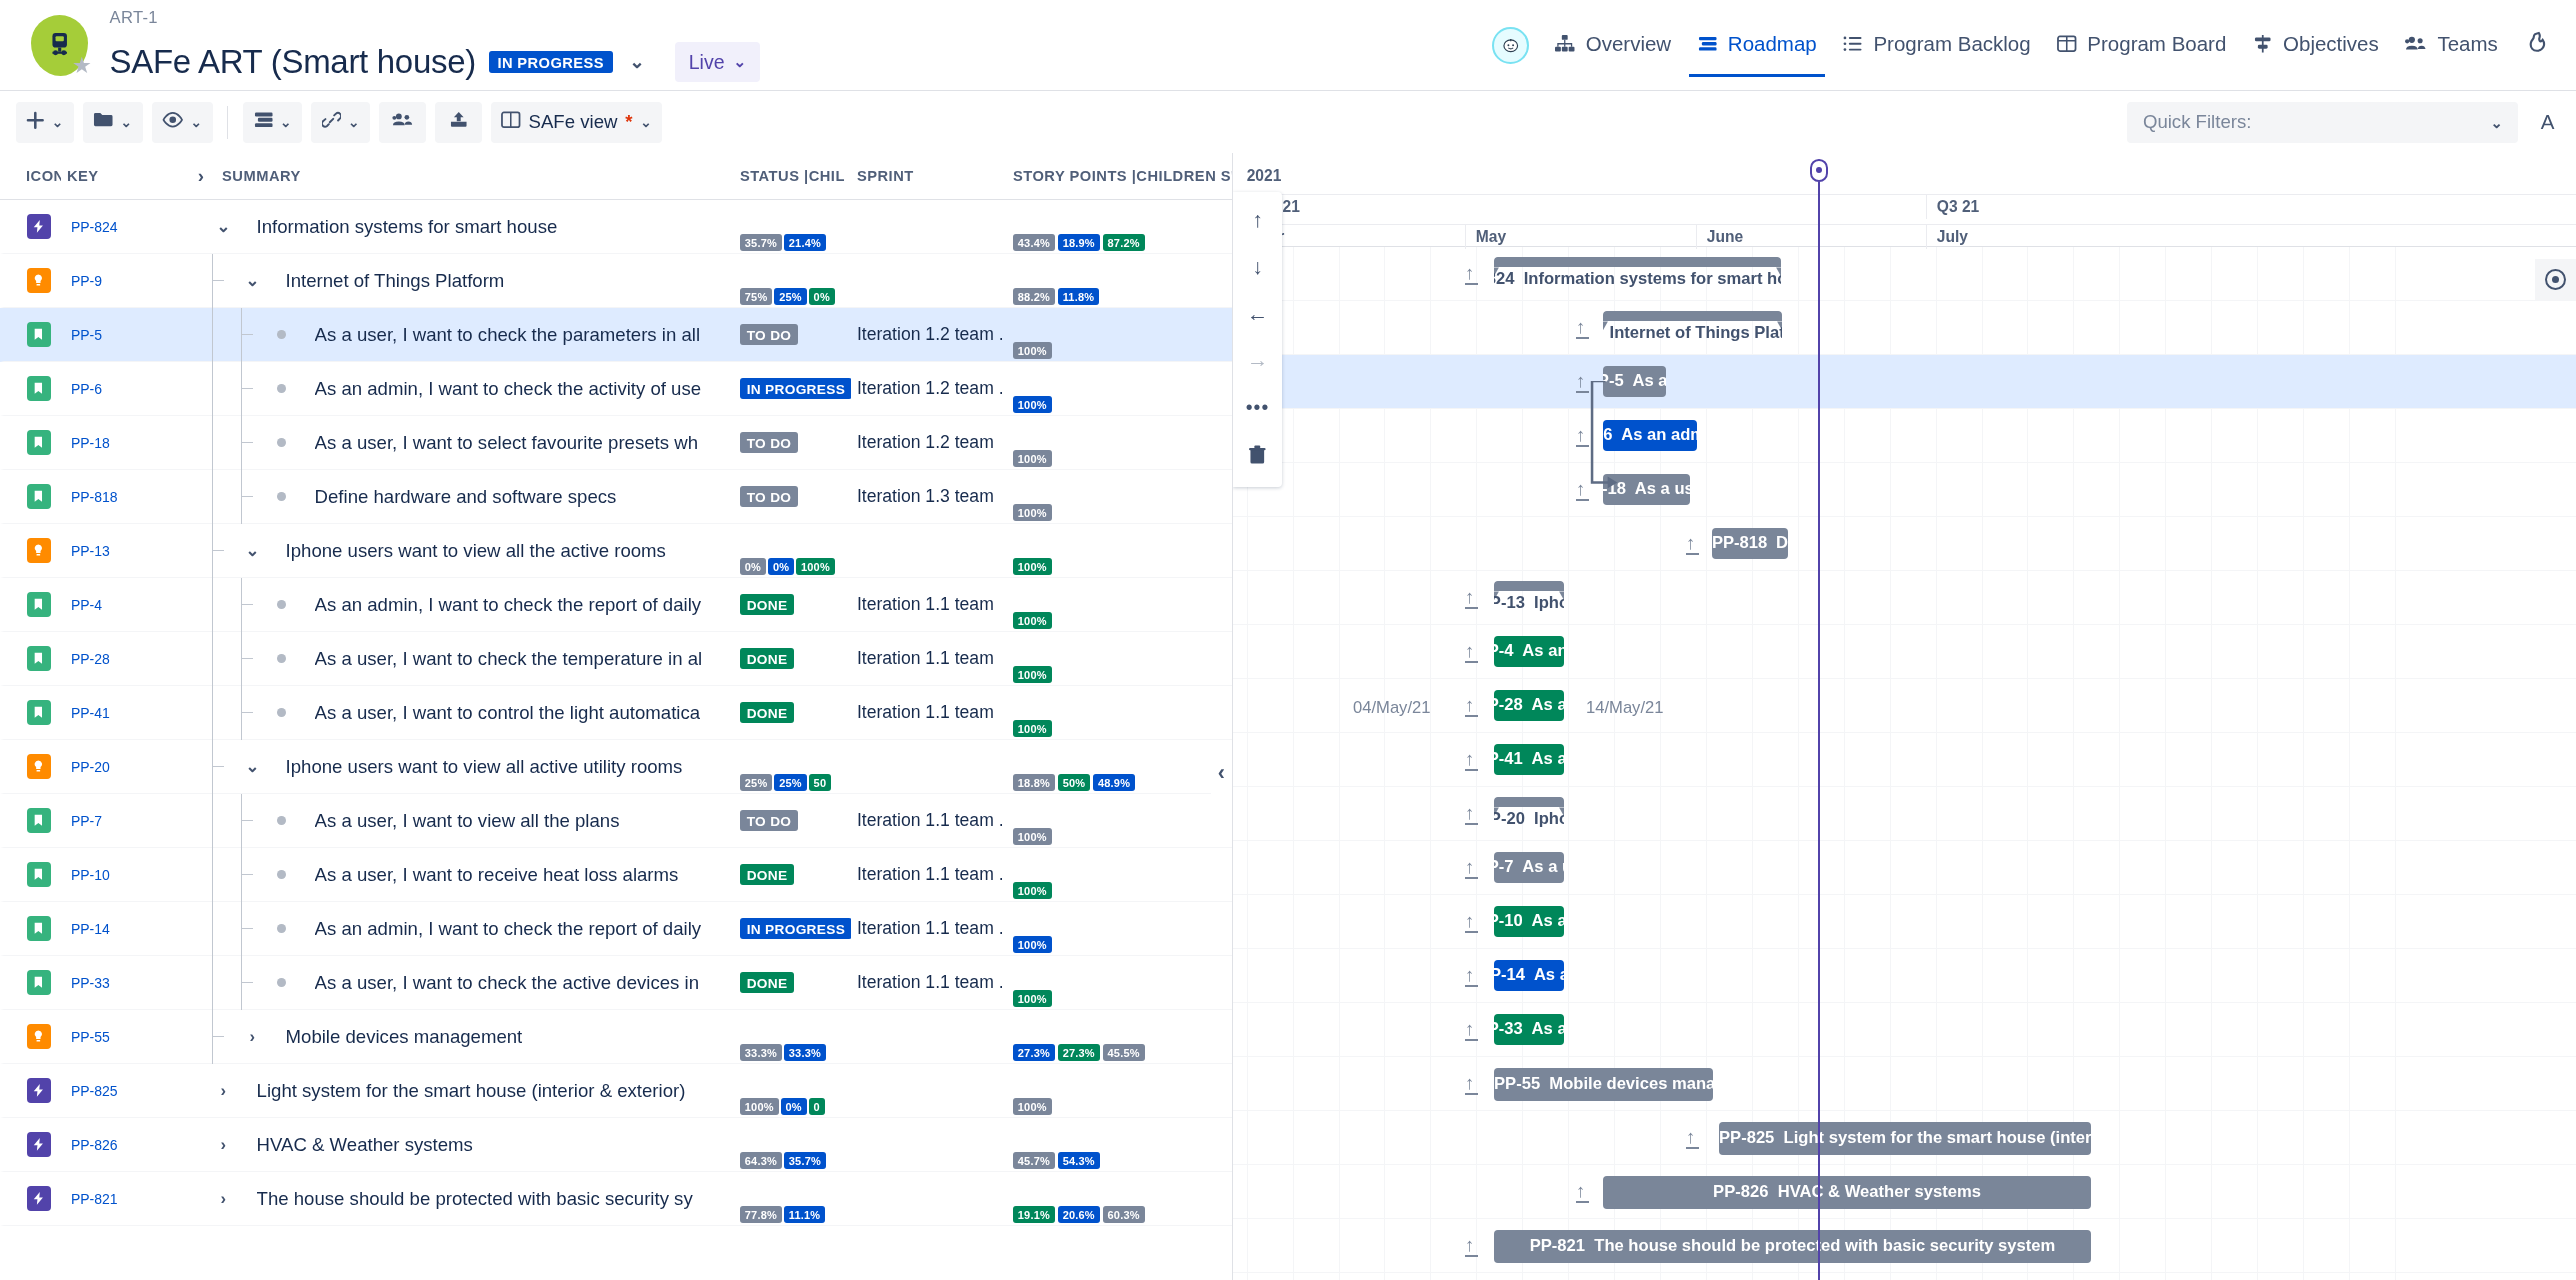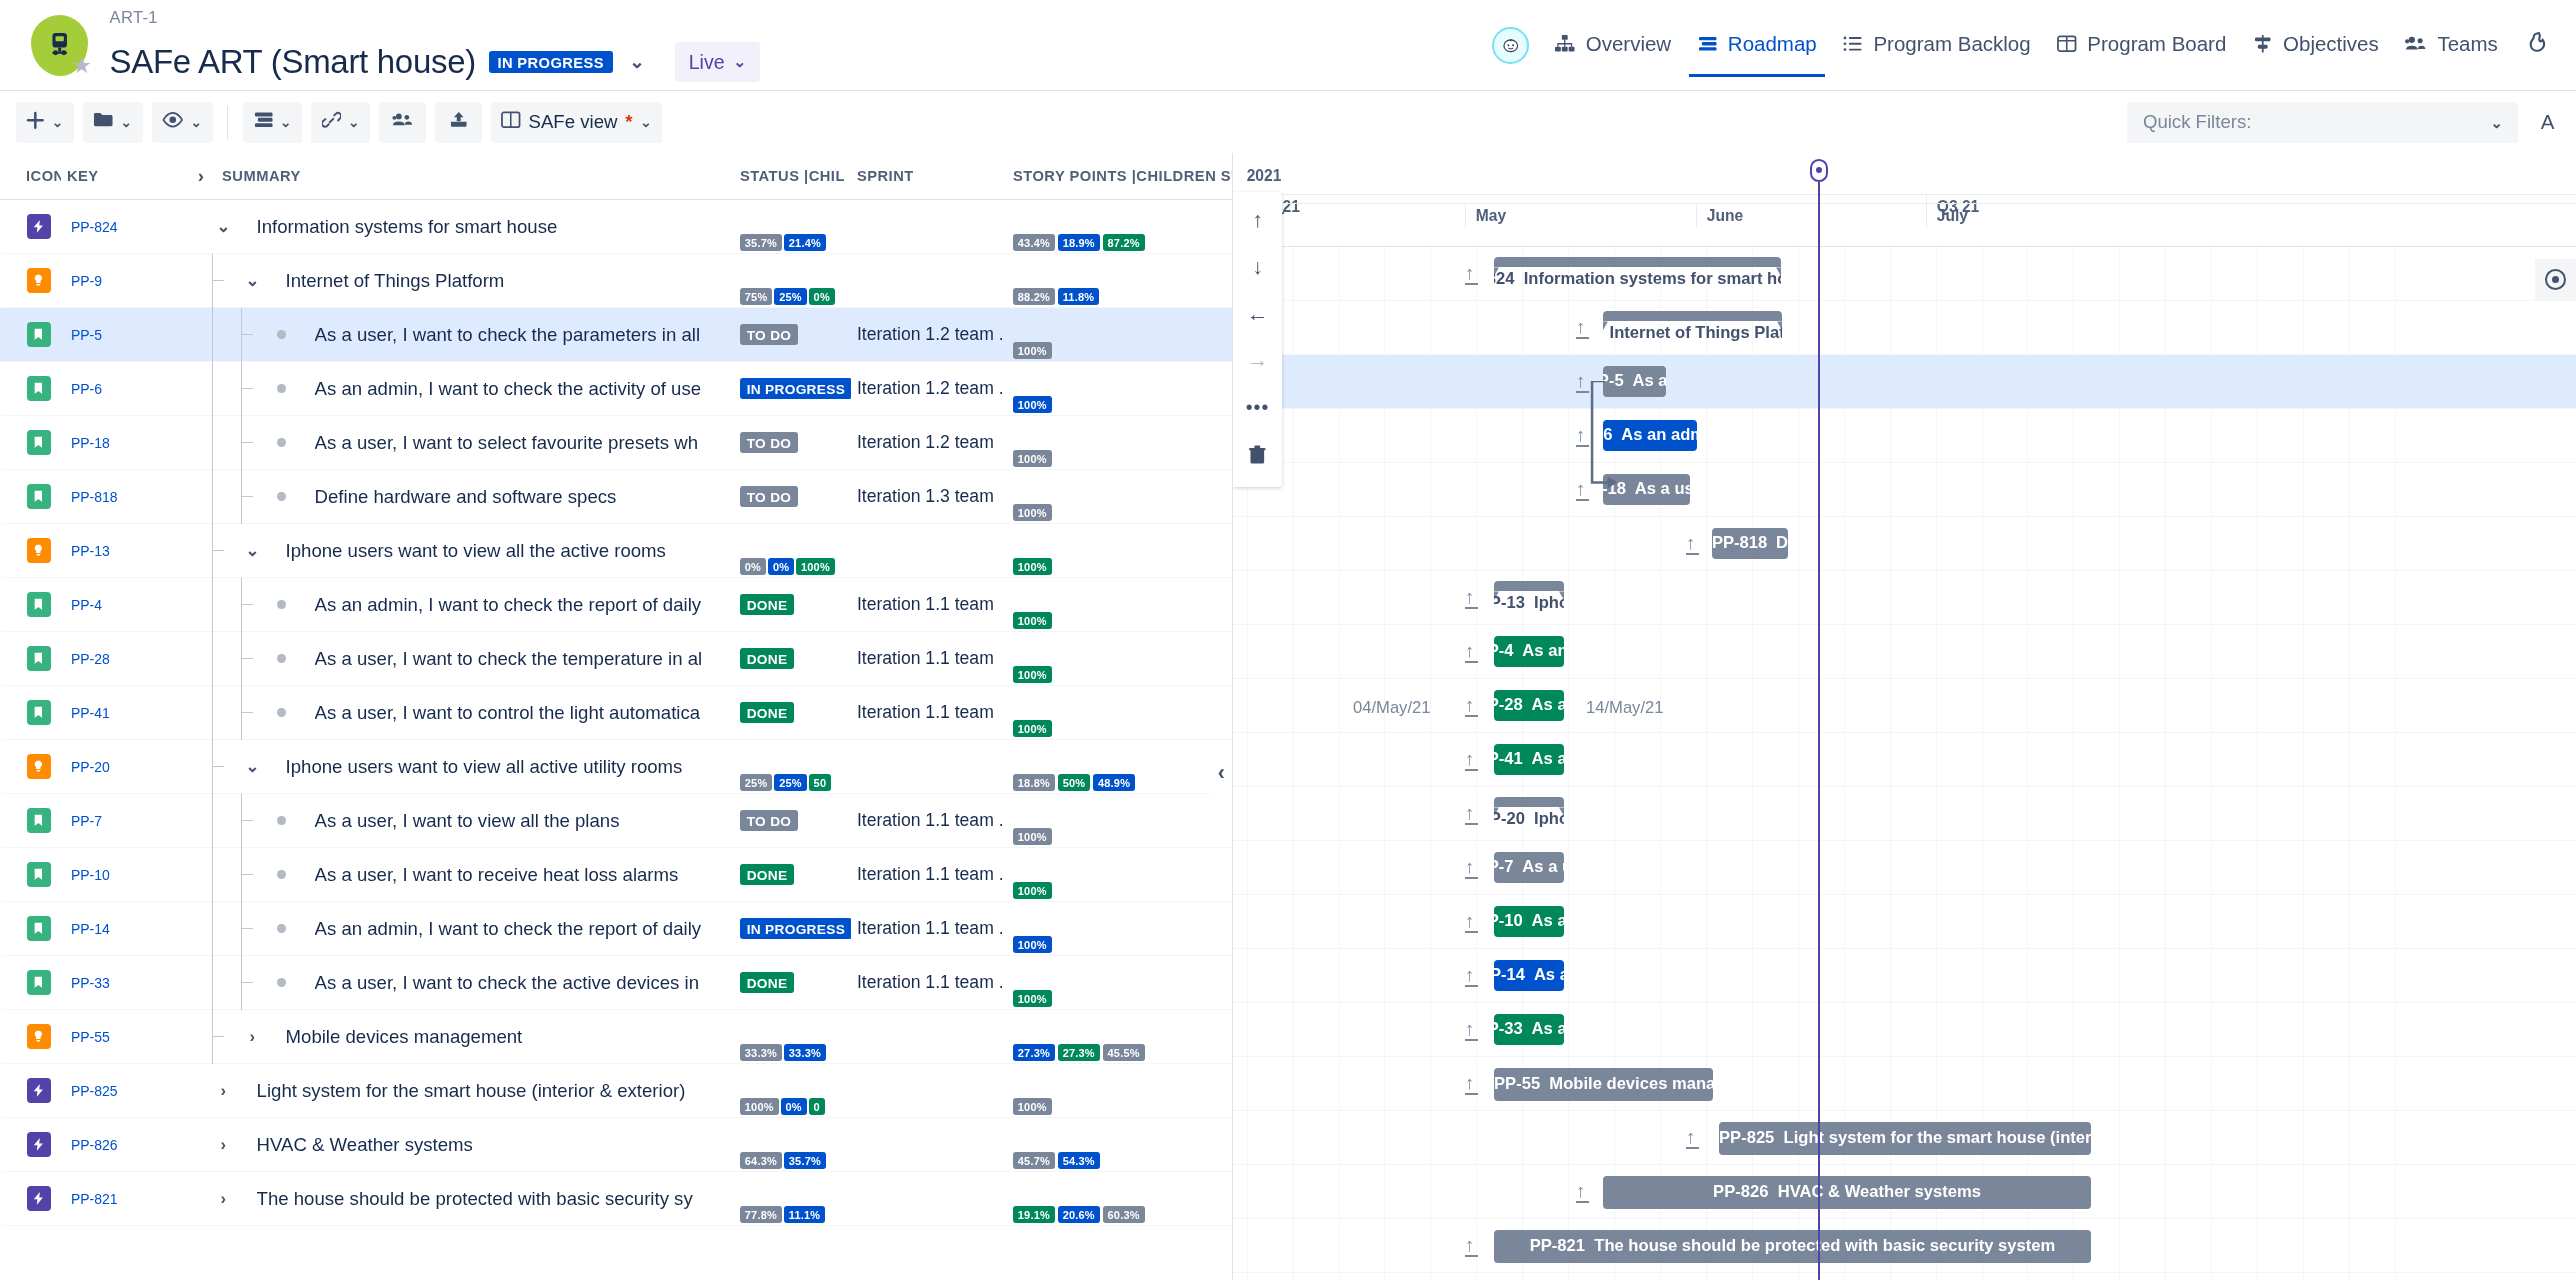--- a/index.html
+++ b/index.html
@@ -223,21 +223,21 @@
   .g-head { height: 94px; position: relative; border-bottom: 1px solid #dfe1e6; }
   .g-year {
     position: absolute; left: 13.7px; top: 13.7px;
     font-size: 15.6px; color: #505f79; font-weight: 600;
   }
   .g-band {
     position: absolute; left: 0; right: 0; height: 24.4px;
     border-top: 1px solid #ebecf0;
   }
   .g-band.q { top: 41px; }
-  .g-band.m { top: 50px; }
+  .g-band.m { top: 71px; }
   .g-cellq, .g-cellm {
     position: absolute; top: 0; height: 24.4px;
     font-size: 15.6px; color: #505f79; font-weight: 600;
     padding-left: 9.8px; line-height: 24.4px;
     border-left: 1px solid #ebecf0;
   }
   .g-grid { position: absolute; left: 0; right: 0; top: 94px; bottom: 0; }
   .g-vline { position: absolute; top: 0; bottom: 0; width: 1px; background: #f4f5f7; }
   .g-rows { position: absolute; left: 0; right: 0; top: 94px; bottom: 0; }
   .g-row { height: 54px; border-bottom: 1px solid #f4f5f7; position: relative; }

